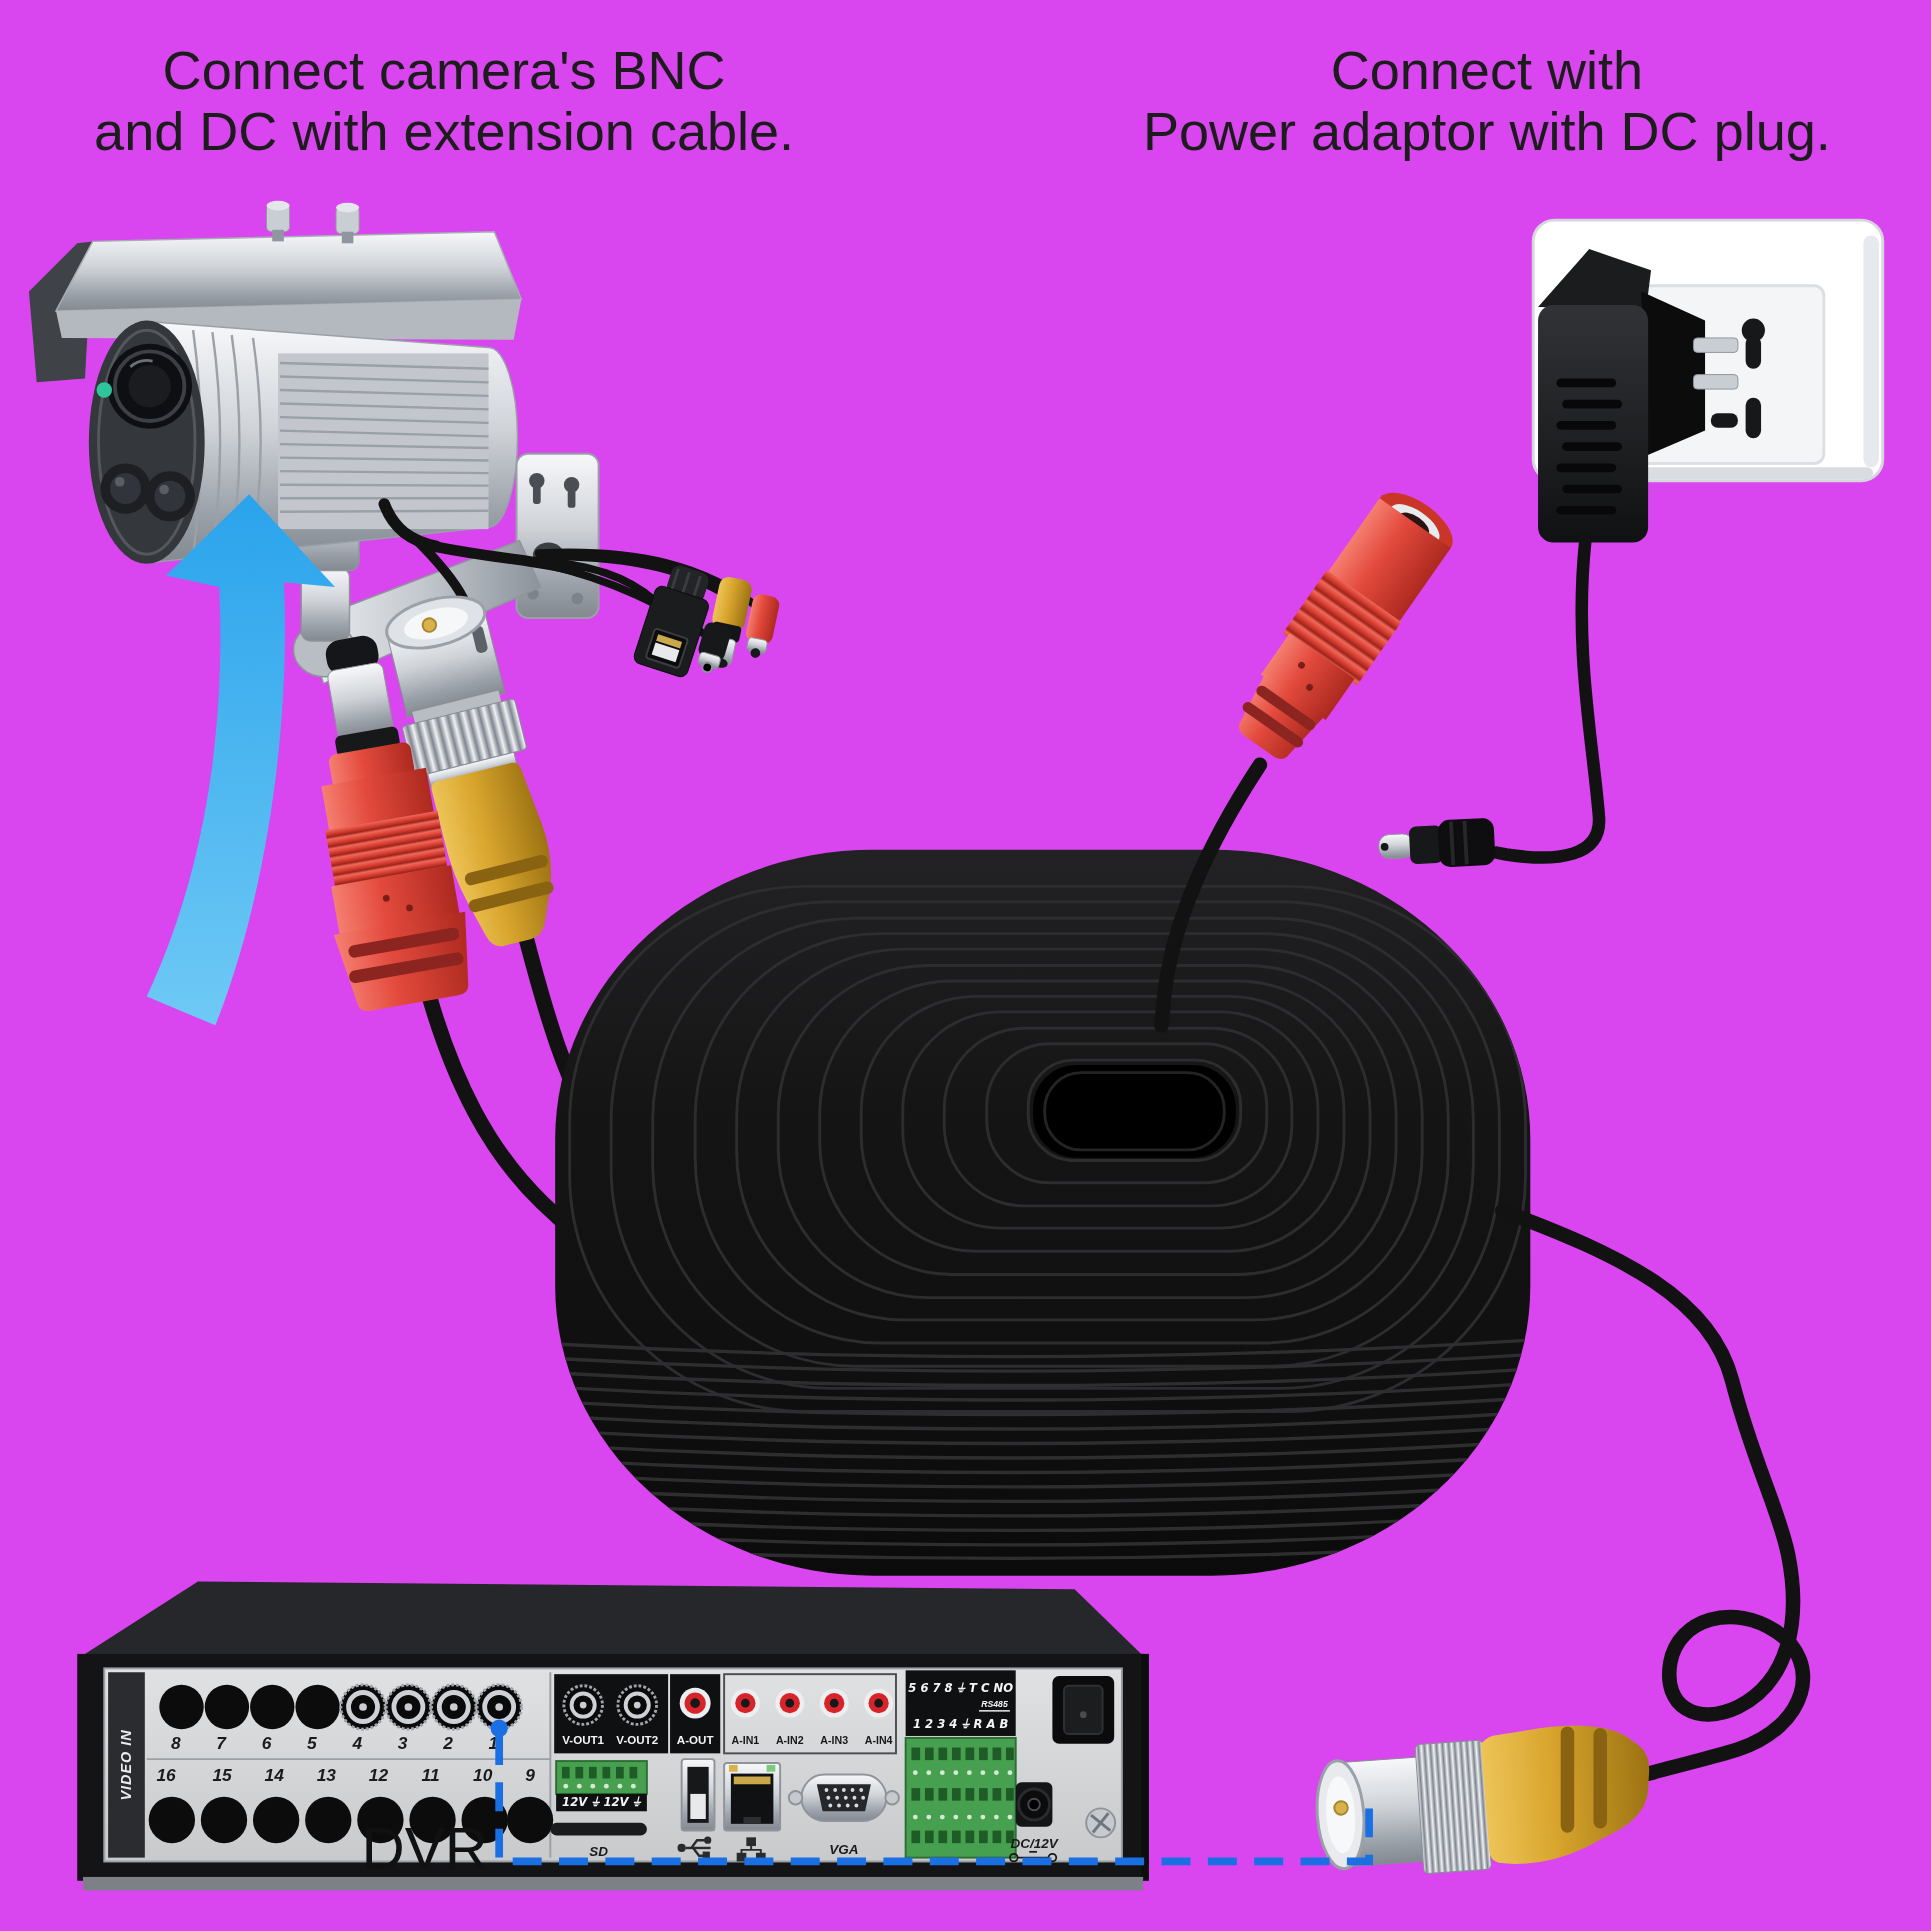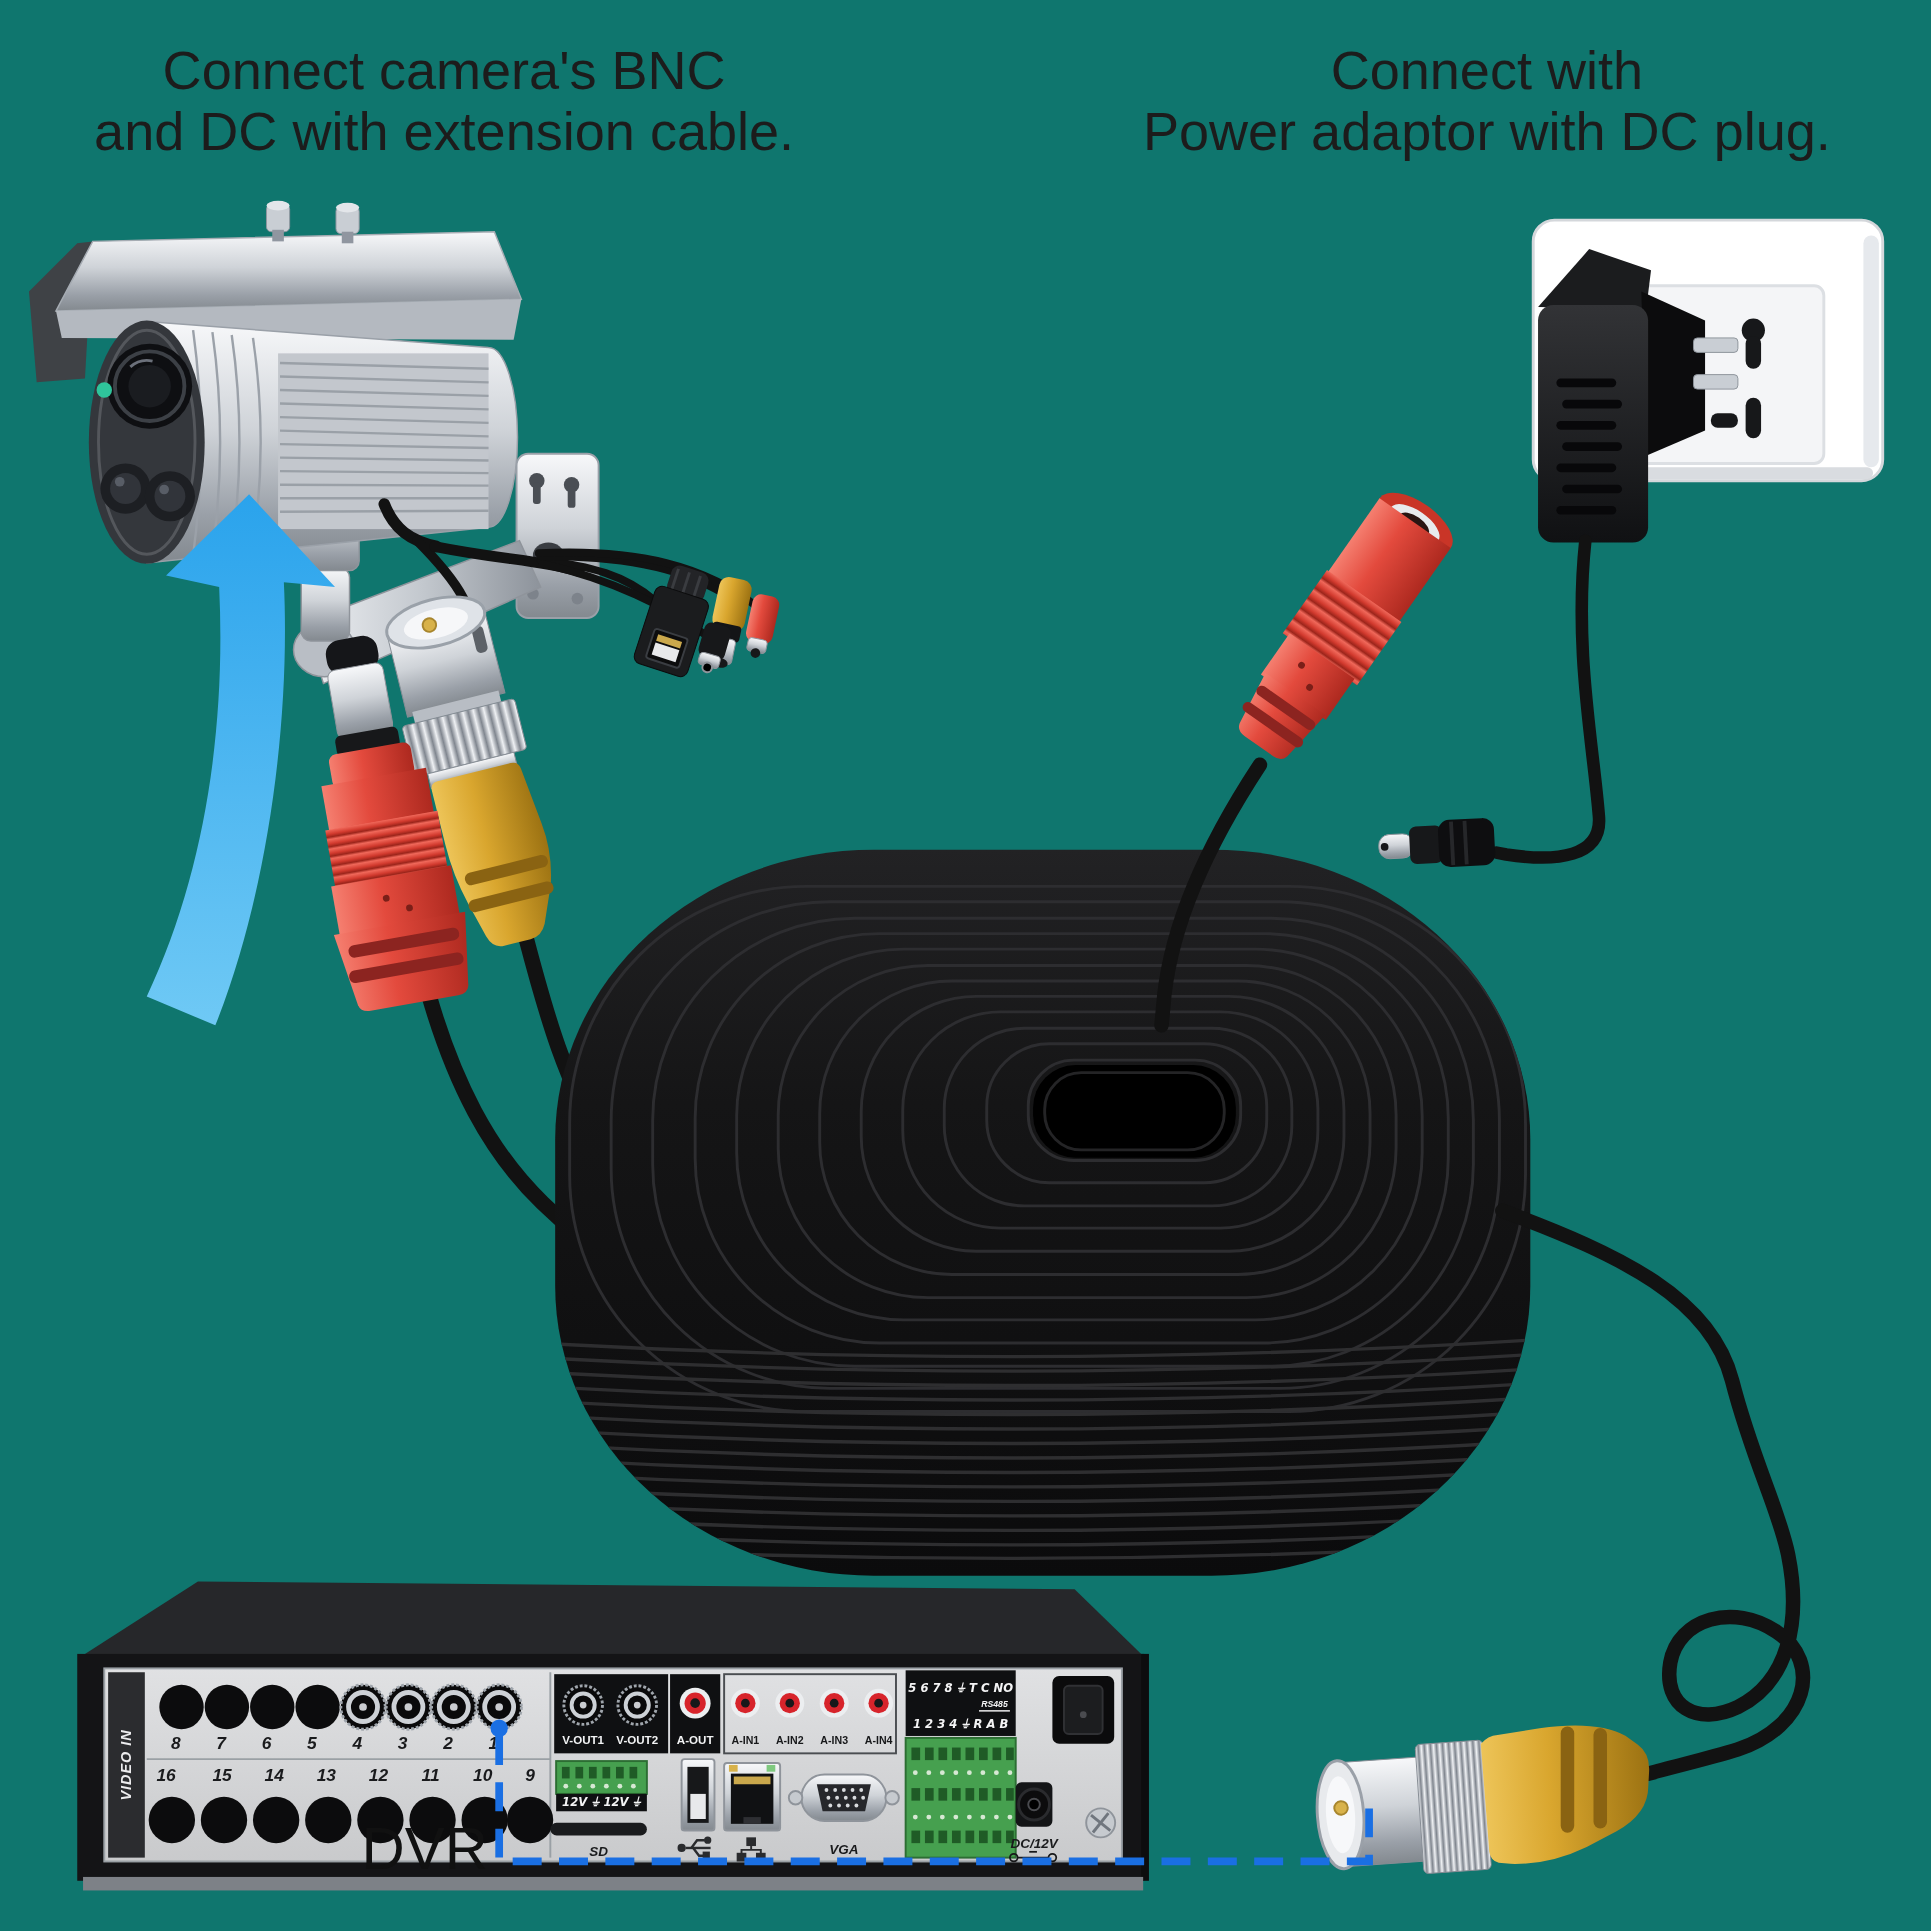--- a/index.html
+++ b/index.html
@@ -1,16 +1,16 @@
 <!DOCTYPE html>
 <html><head>
 <meta charset="utf-8">
 <style>
   html,body{margin:0;padding:0;background:#ffffff;}
-  .stage{position:relative;width:1931px;height:1931px;background:#0f766e;overflow:hidden;
+  .stage{position:relative;width:1931px;height:1931px;background:#d946ef;overflow:hidden;
          font-family:"Liberation Sans",sans-serif;}
   svg{display:block;}
   text{font-family:"Liberation Sans",sans-serif;}
   .cap{font-size:56px;fill:#1c1c1c;}
   .dvrlabel{font-size:62px;fill:#111;}
   .portnum{font-size:18px;font-style:italic;font-weight:bold;fill:#1a1b1d;}
   .wlabel{font-size:12px;font-weight:bold;fill:#f2f3f4;}
   .blabel{font-size:11px;font-weight:bold;fill:#17181a;}
   .term{font-size:12px;font-weight:bold;font-style:italic;fill:#f4f4f5;font-family:"DejaVu Sans",sans-serif;}
   .rs485{font-size:9px;font-weight:bold;font-style:italic;fill:#f4f4f5;}

